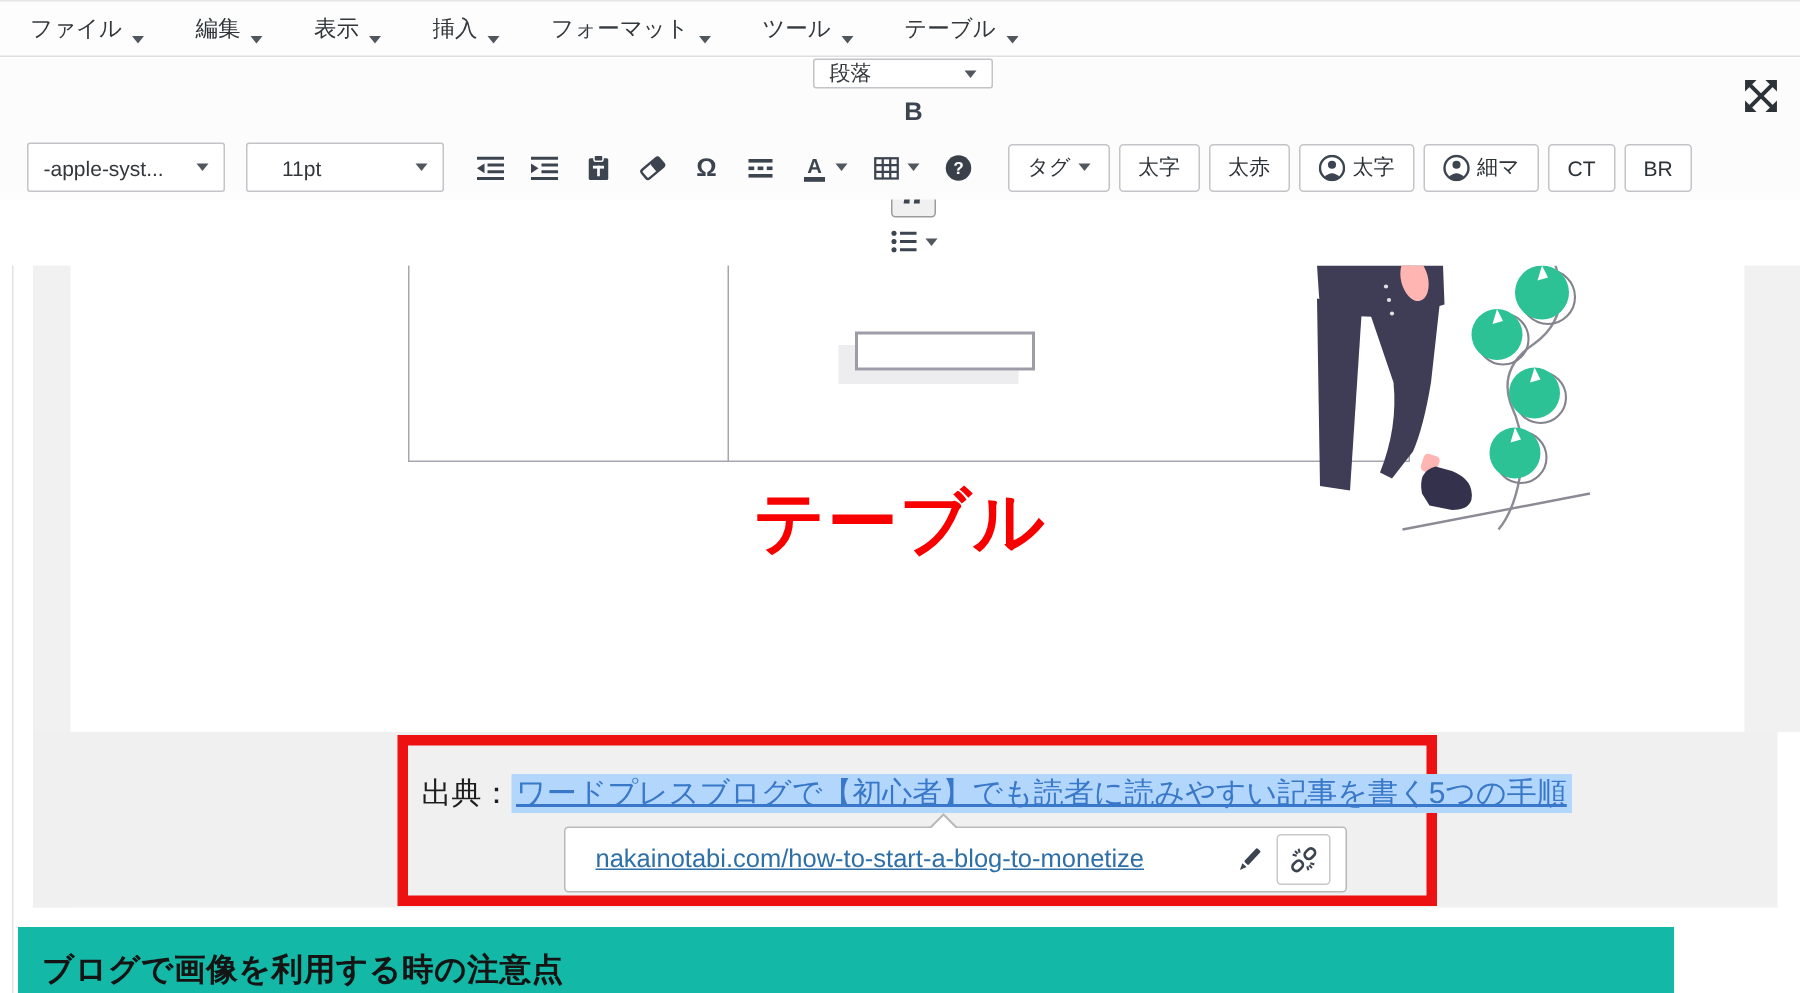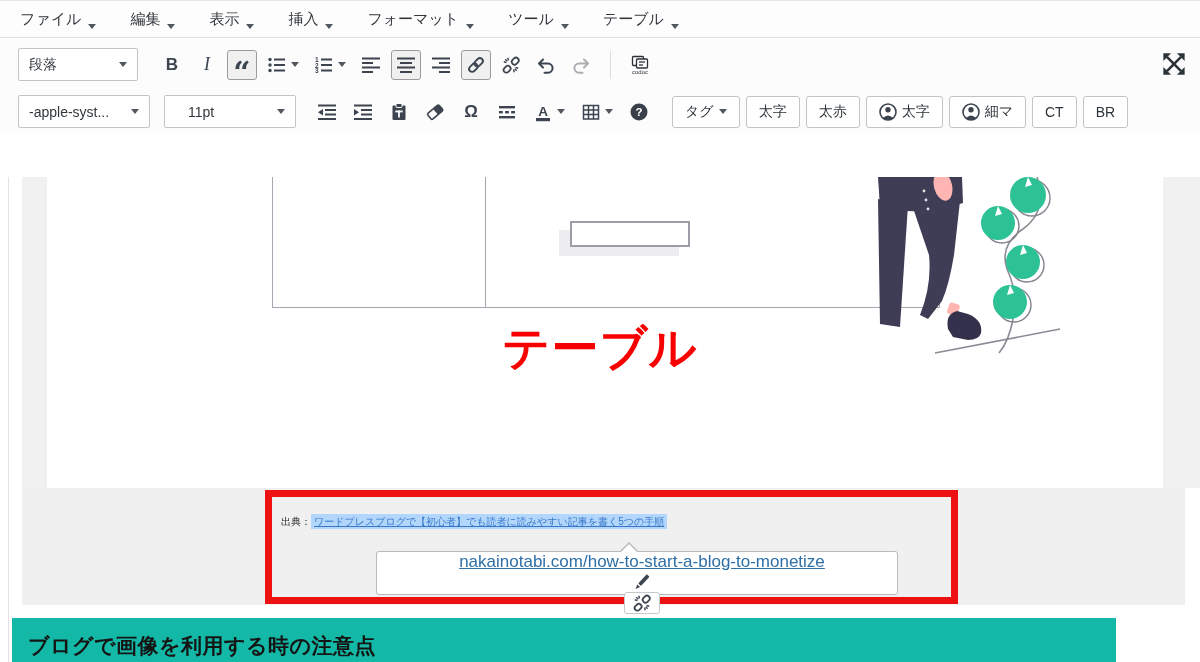--- a/index.html
+++ b/index.html
@@ -10,21 +10,21 @@
   
   .menubar { position:absolute; top:0; left:0; right:0; height:38px; background:#fdfdfd;
              border-top:1px solid #e6e6e6; border-bottom:1px solid #dfdfdf;
              display:flex; align-items:center; padding-left:20px; gap:34px; }
   .menu-item { display:flex; align-items:flex-end; gap:7px; font-size:15px; color:#32373c; cursor:pointer; }
   .caret { width:0; height:0; border-left:4px solid transparent; border-right:4px solid transparent;
            border-top:5px solid #50575e; display:inline-block; }
 
   
   .row1 { position:absolute; top:39px; left:0; right:0; height:51px; background:#fcfcfc;
-          display:flex; align-items:center; padding-left:18px; gap:5px; }
+          display:flex; align-items:center; padding-left:18px; gap:5px;flex-direction:column; }
   .row2 { position:absolute; top:90px; left:0; right:0; height:43px; background:#fcfcfc;
           display:flex; align-items:center; padding-left:18px; gap:6px; }
   .row3 { position:absolute; top:133px; left:0; right:0; height:44px; background:#fcfcfc;
           display:flex; align-items:center; padding-left:14px; gap:9px; border-bottom:1px solid #dcdcde; }
 
   .selectbox { height:33px; background:#fff; border:1px solid #c3c4c7; border-radius:2px;
                display:flex; align-items:center; justify-content:space-between;
                padding:0 10px; font-size:14px; color:#32373c; cursor:pointer; }
   .block-select { width:120px; margin-right:14px; }
   .font-select  { width:132px; }
@@ -61,26 +61,26 @@
 
   svg.figure { position:absolute; left:850px; top:0; }
   svg.plant  { position:absolute; left:915px; top:0; }
 
   .overlay { position:absolute; left:250px; top:142px; width:700px; text-align:center;
              color:#f80000; font-weight:900; font-size:47px; line-height:1.22; letter-spacing:1px; }
 
   .caption-bg { position:absolute; left:22px; top:311px; width:1163px; height:117px; background:#f0f0f1; }
   .redbox { position:absolute; left:265px; top:313px; width:693px; height:114px; border:7px solid #ee1111; }
 
-  .citation { position:absolute; left:281px; top:338px; font-size:10px; color:#1e1e1e; white-space:nowrap; }
+  .citation { position:absolute; left:281px; top:338px; font-size:20px; color:#1e1e1e; white-space:nowrap; }
   .citation-link { background:#b3d7fc; color:#3978c9; text-decoration:underline; padding:2px 3px; cursor:pointer; }
 
   .tooltip { position:absolute; left:376px; top:374px; width:522px; height:44px; background:#fff;
              border:1px solid #b9b9b9; border-radius:3px; display:flex; align-items:center;
-             padding:0 10px 0 20px;flex-direction:column; }
+             padding:0 10px 0 20px; }
   .tooltip-caret-outer { position:absolute; left:242px; top:-10px; width:0; height:0;
              border-left:10px solid transparent; border-right:10px solid transparent; border-bottom:10px solid #b9b9b9; }
   .tooltip-caret-inner { position:absolute; left:244px; top:-8px; width:0; height:0;
              border-left:8px solid transparent; border-right:8px solid transparent; border-bottom:8px solid #fff; z-index:2; }
   .url-link { font-size:17px; color:#2e6fa7; text-decoration:underline; cursor:pointer; }
   .tooltip-spacer { flex:1; }
   .icon-btn { width:36px; height:34px; display:flex; align-items:center; justify-content:center; cursor:pointer; }
   .unlink-btn { border:1px solid #c8c8c8; border-radius:3px; background:#fff; }
 
   .heading-band { position:absolute; left:12px; top:441px; width:1104px; height:44px; background:#14b8a6;

